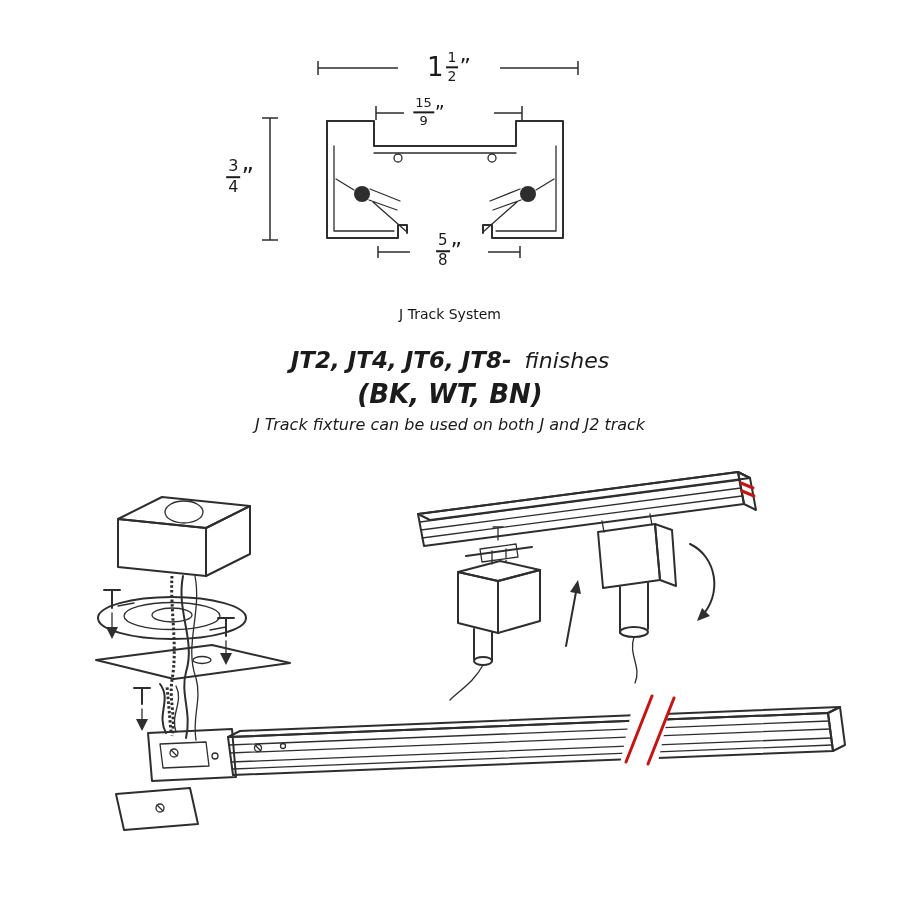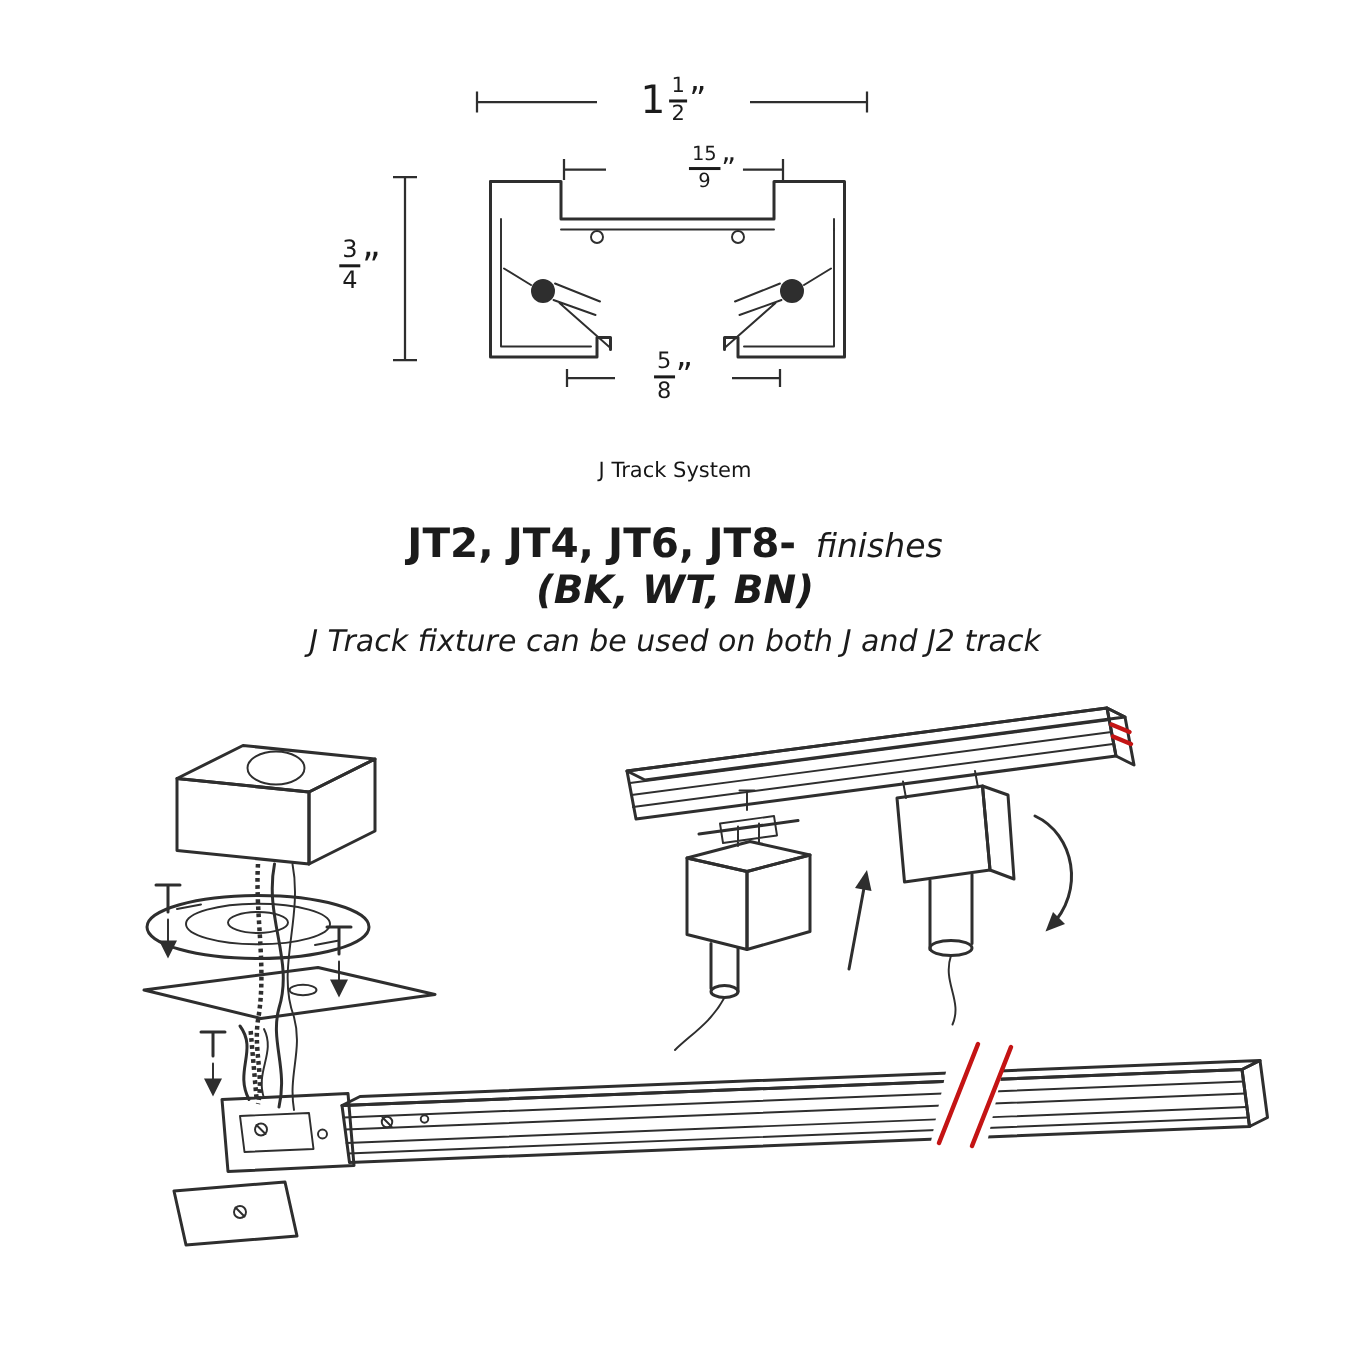--- a/index.html
+++ b/index.html
@@ -18,33 +18,33 @@
 
   
   .dim{position:absolute;transform:translate(-50%,-50%);display:flex;align-items:center;
        background:#fff;padding:0 5px;white-space:nowrap;}
   .dim .whole{font-size:26px;margin-right:2px;}
   .frac{display:inline-flex;flex-direction:column;align-items:center;line-height:1.05;}
   .frac .num{border-bottom:2px solid #1b1b1b;padding:0 2px 1px;}
   .frac .den{padding-top:1px;}
   .dim .unit{font-size:22px;margin-left:1px;}
   .dim-top{left:449px;top:67px;}      .dim-top .num,.dim-top .den{font-size:14px;}
-  .dim-inner{left:475px;top:112px;text-align:right;}   .dim-inner .num,.dim-inner .den{font-size:13px;} .dim-inner .unit{font-size:19px;}
+  .dim-inner{left:429px;top:112px;text-align:right;}   .dim-inner .num,.dim-inner .den{font-size:13px;} .dim-inner .unit{font-size:19px;}
   .dim-height{left:240px;top:177px;}  .dim-height .num,.dim-height .den{font-size:16px;} .dim-height .unit{font-size:24px;}
   .dim-bottom{left:449px;top:251px;}  .dim-bottom .num,.dim-bottom .den{font-size:15px;}
 
   
   .title{position:absolute;left:50%;top:306px;transform:translateX(-50%);font-size:14px;color:#151515;}
   .models-line{position:absolute;left:50%;top:347px;transform:translateX(-50%);white-space:nowrap;}
-  .models{font-weight:bold;font-size:27px;}
+  .models{font-weight:bold;font-size:23px;font-style:italic;}
   .finishes{font-style:italic;font-size:22px;margin-left:13px;}
   .codes{position:absolute;left:50%;top:379px;transform:translateX(-50%);
          font-weight:bold;font-style:italic;font-size:26px;}
   .note{position:absolute;left:50%;top:415px;transform:translateX(-50%);
-        font-style:italic;font-size:20px;white-space:nowrap;}
+        font-style:italic;font-size:16px;white-space:nowrap;}
 </style>
 </head>
 <body style="background: rgb(255, 255, 255);">
 
 <div class="canvas">
 
   <svg class="art" width="900" height="900" viewBox="0 0 900 900">
 
     <g>
       <path class="ln" d="M327 121 L374 121 L374 146 L516 146 L516 121 L563 121 L563 238 L492 238 L492 225 L483 225 L483 233"></path>

